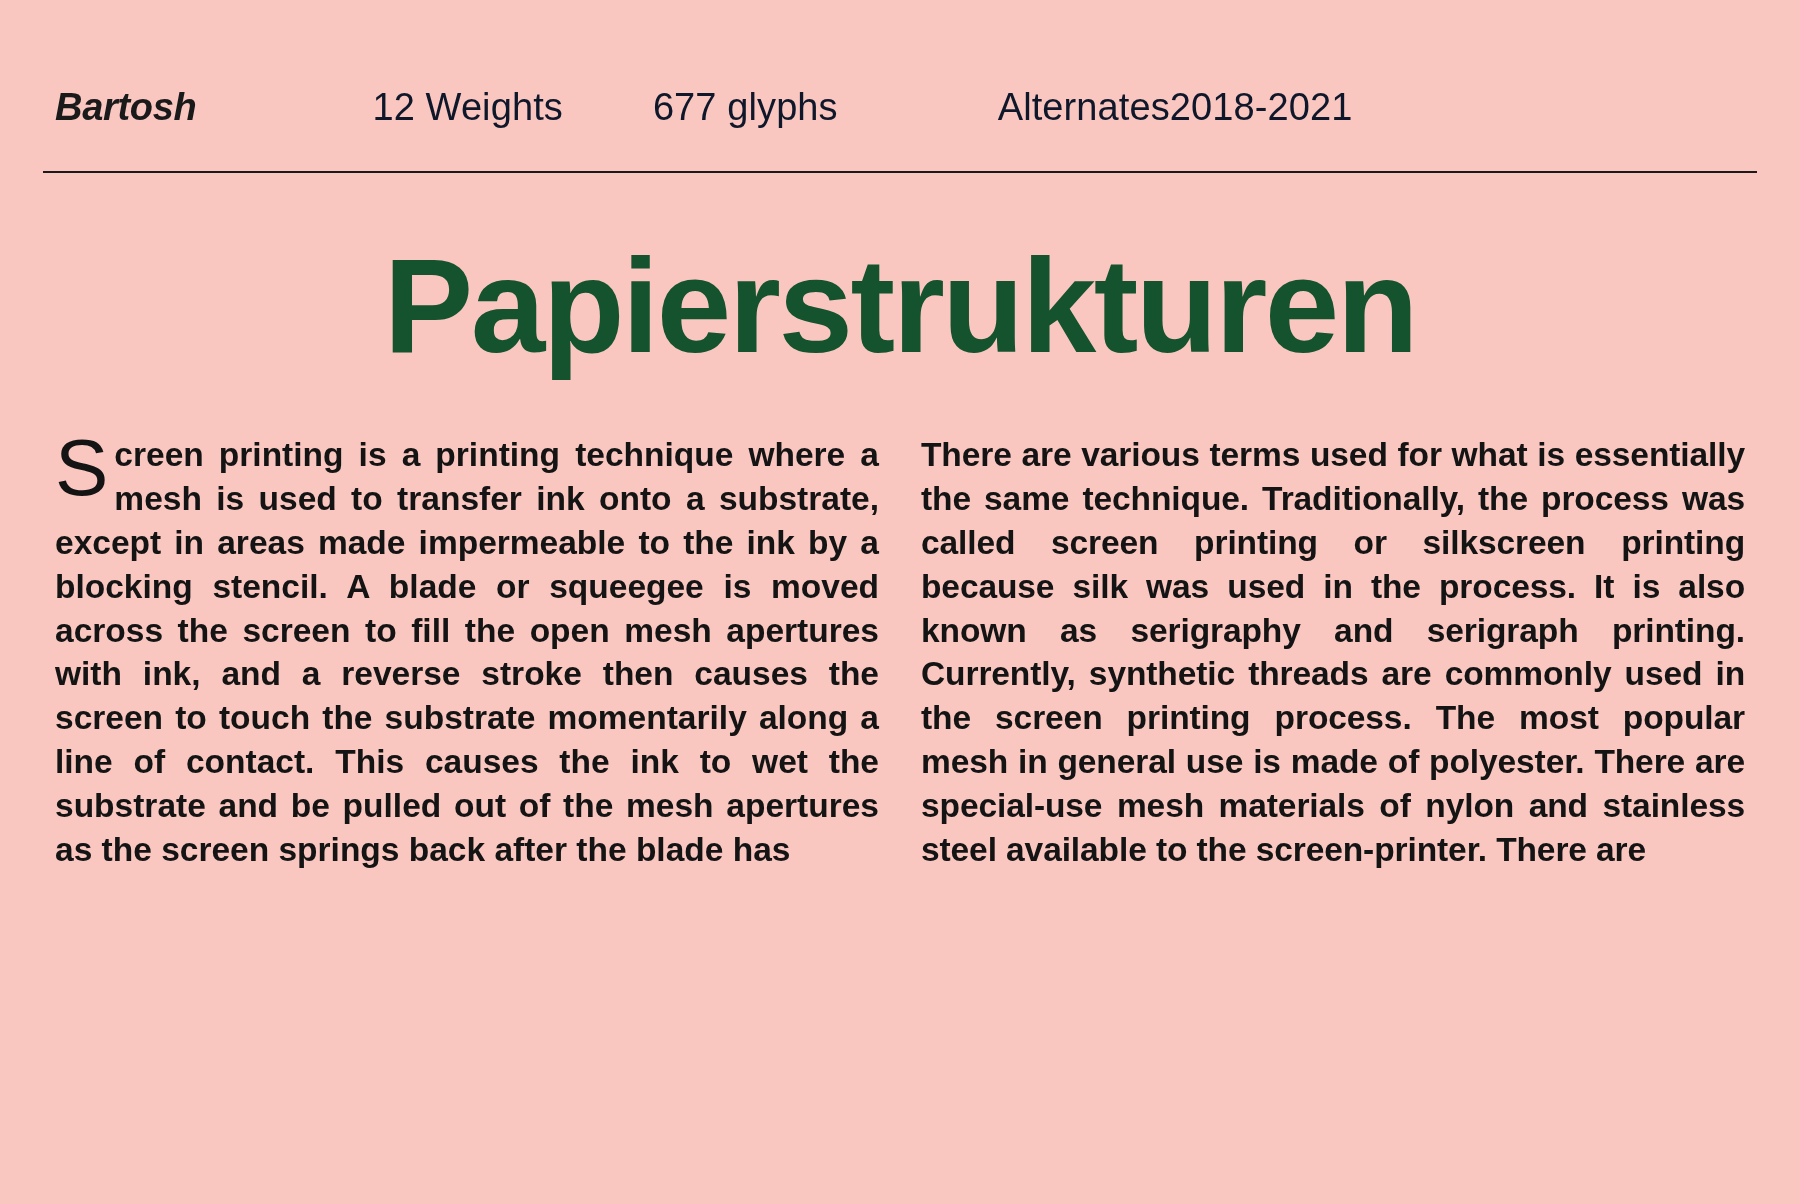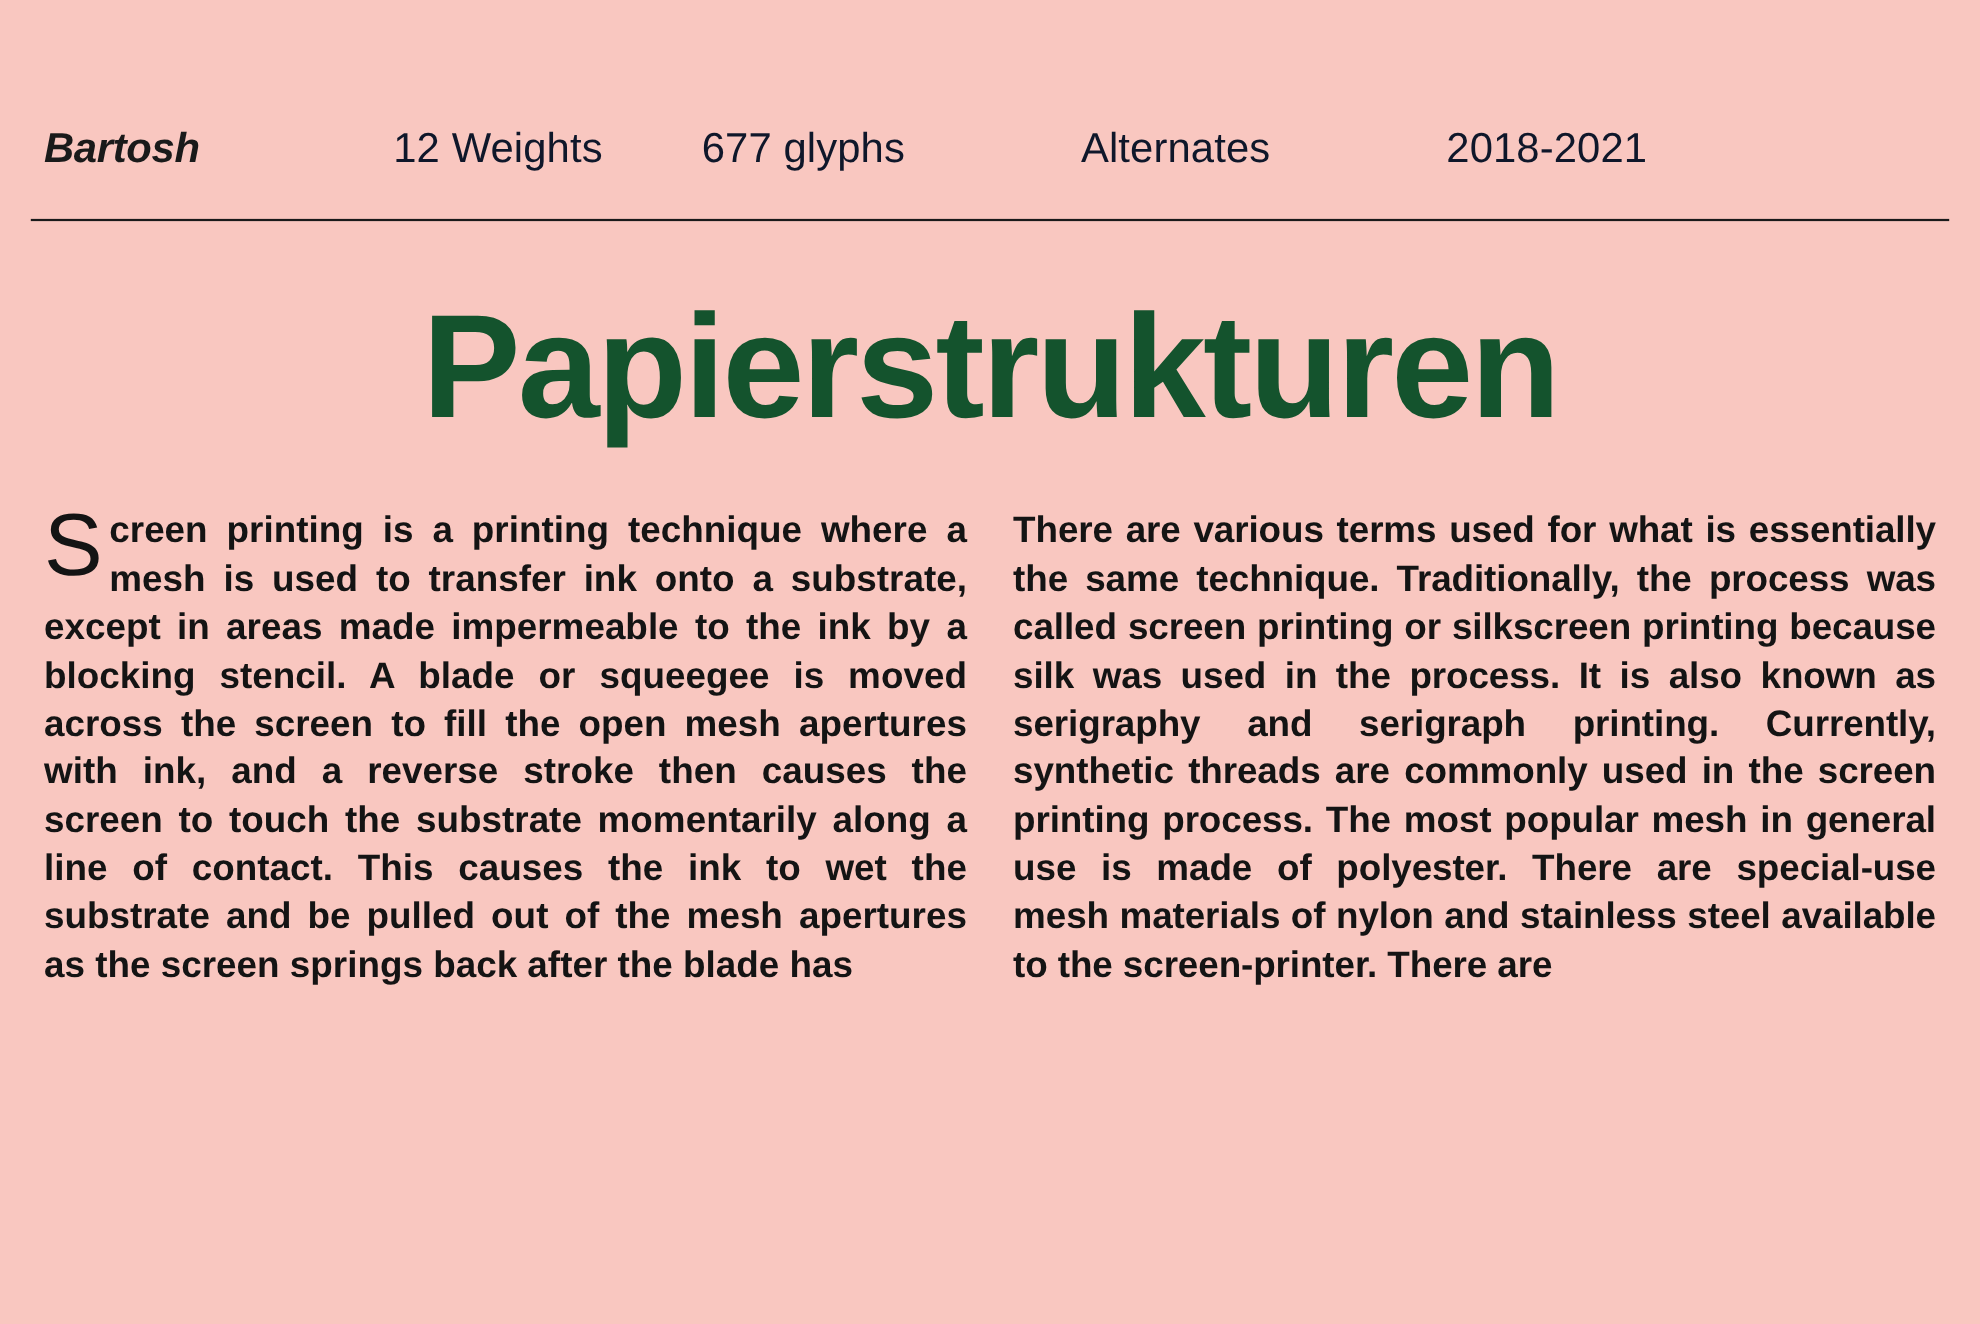--- a/index.html
+++ b/index.html
@@ -12,21 +12,21 @@
     background: #f9c7c0;
     font-family: "Liberation Sans", sans-serif;
     color: #1a1a1a;
     overflow: hidden;
   }
   .page {
     position: relative;
     width: 1800px;
     height: 1204px;
     box-sizing: border-box;
-    padding: 0 28px;
+    padding: 0 43px;
   }
   
   .header {
     display: flex;
     align-items: baseline;
     padding-top: 86px;
     padding-left: 12px;
     padding-right: 10px;
   }
   .brand {
@@ -38,22 +38,22 @@
   }
   .meta {
     font-size: 38px;
     font-weight: 400;
     letter-spacing: 0.1px;
     white-space: nowrap;
     color: #0f172a;
   }
   .m1 { margin-left: 176px; }
   .m2 { margin-left: 90px; }
-  .m3 { margin-left: 160px; margin-top: 28px; }
-  .m4 { margin-left: 160px; }
+  .m3 { margin-left: 160px; }
+  .m4 { }
   .rule {
     margin-top: 42px;
     height: 2px;
     background: #1a1a1a;
     width: 100%;
   }
   
   .title {
     text-align: center;
     font-size: 134px;

